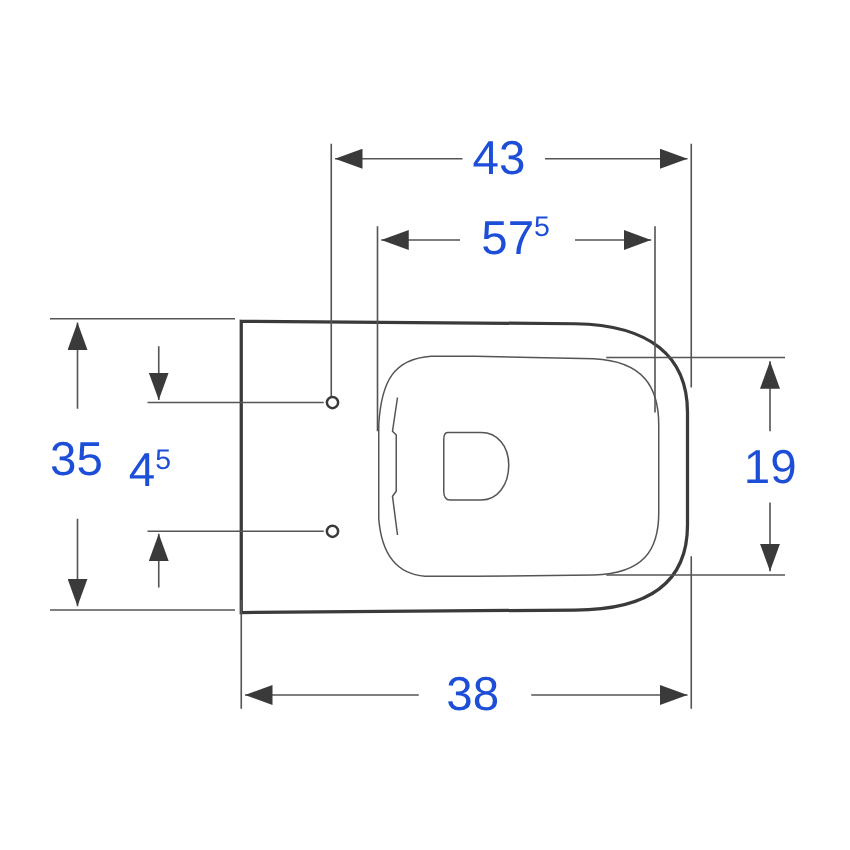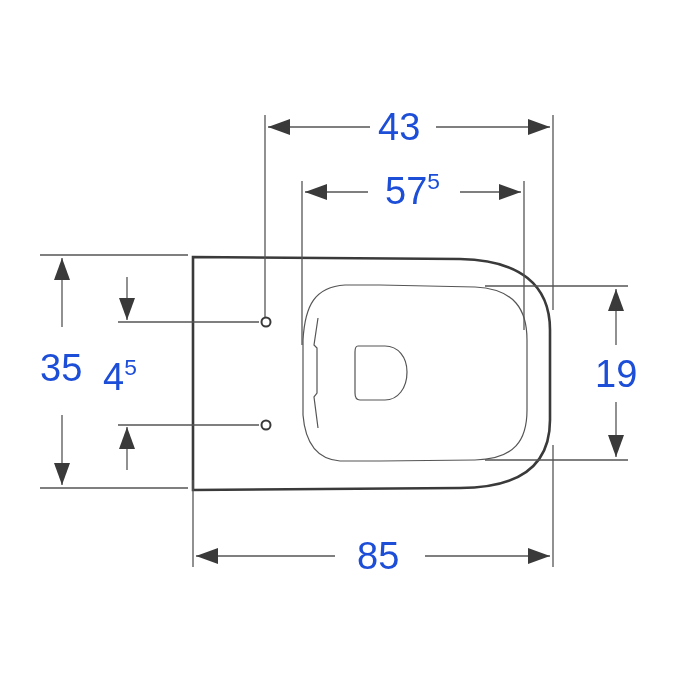--- a/index.html
+++ b/index.html
@@ -71,21 +71,21 @@
 
 <div class="label" style="left:378px; top:108px; font-size:38px;">
   <span>43</span>
 </div>
 
 <div class="label" style="left:385px; top:172px; font-size:38px;">
   <span>57</span><sup>5</sup>
 </div>
 
 <div class="label" style="left:357px; top:537px; font-size:38px;">
-  <span>85</span>
+  <span>38</span>
 </div>
 
 <div class="label" style="left:40px; top:349px; font-size:38px;">
   <span>35</span>
 </div>
 
 <div class="label" style="left:103px; top:358px; font-size:38px;">
   <span>4</span><sup>5</sup>
 </div>
 

